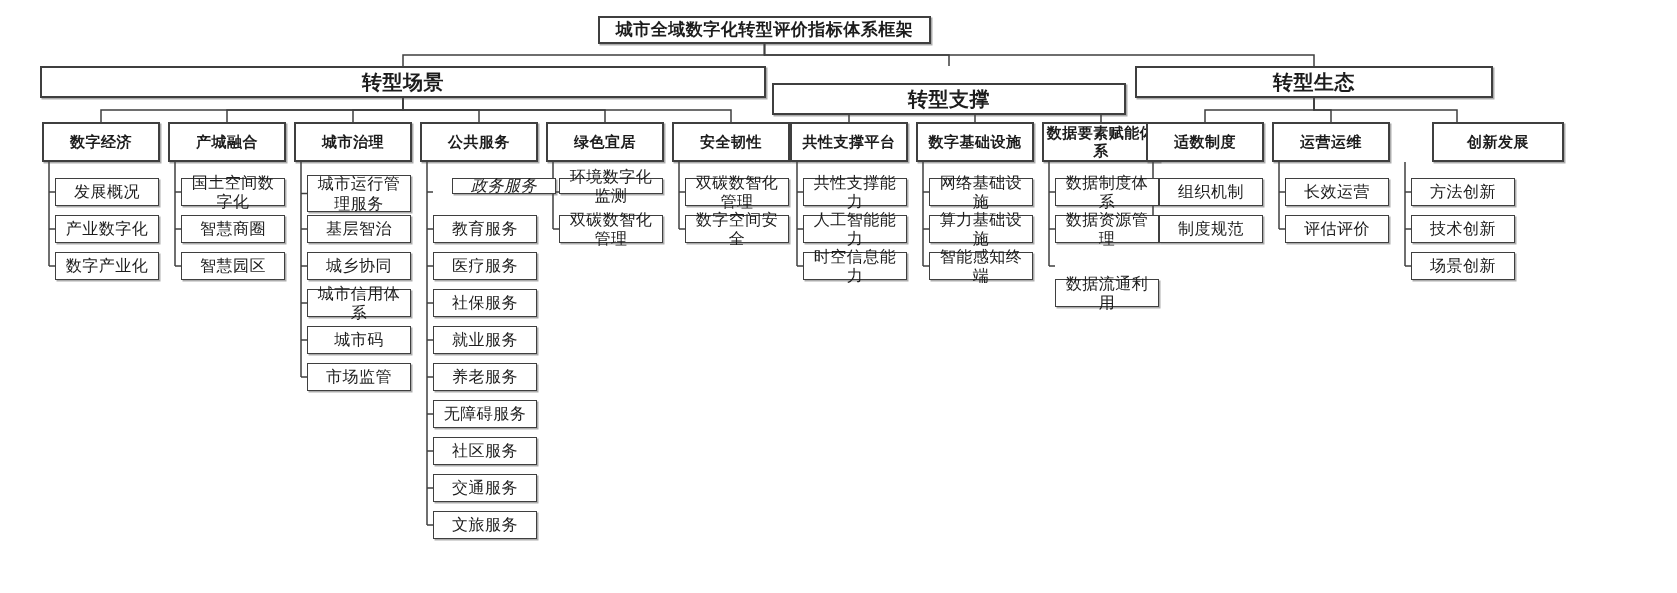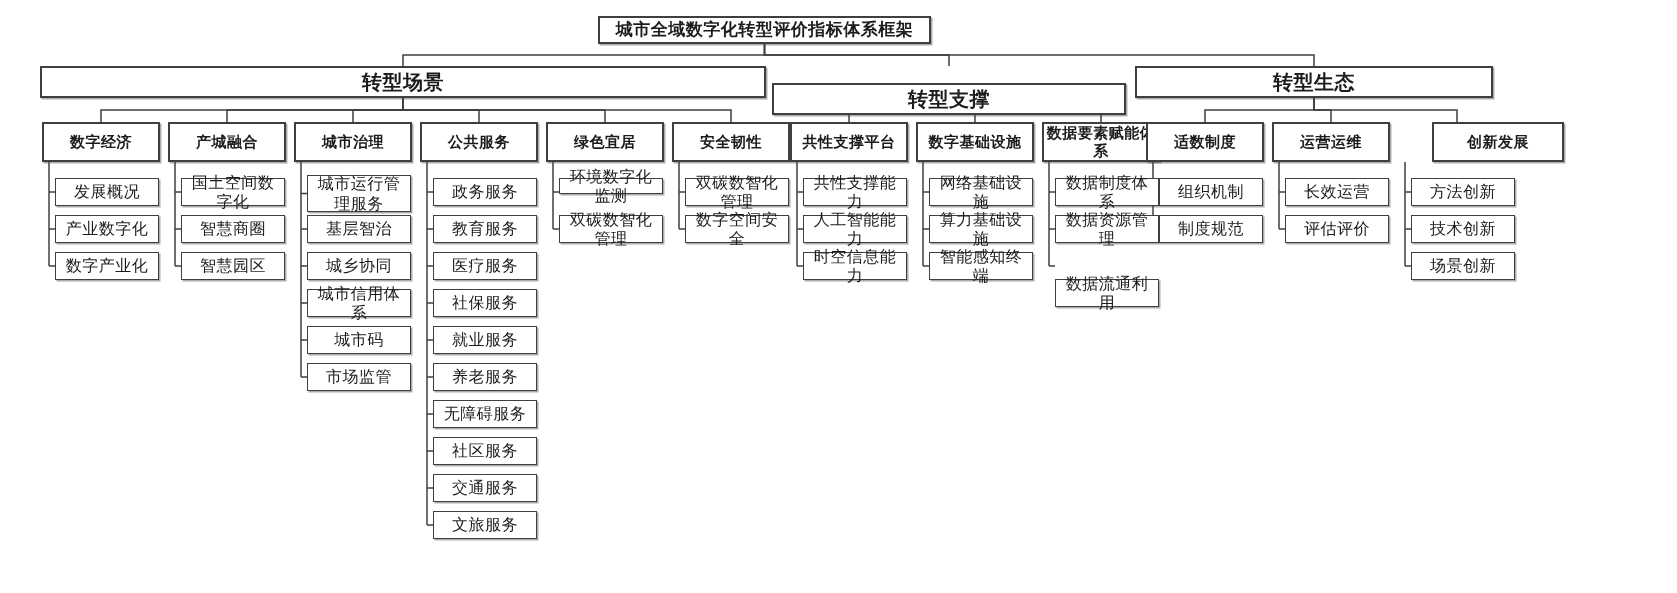--- a/index.html
+++ b/index.html
@@ -115,21 +115,21 @@
       <div class="node leaf" style="left: 181px; top: 215px; width: 104px; height: 28px;">智慧商圈</div>
       <div class="node leaf" style="left: 181px; top: 252px; width: 104px; height: 28px;">智慧园区</div>
       <div class="node group" style="left: 294px; top: 122px; width: 118px; height: 40px;">城市治理</div>
       <div class="node leaf" style="left: 307px; top: 175px; width: 104px; height: 37px;">城市运行管理服务</div>
       <div class="node leaf" style="left: 307px; top: 215px; width: 104px; height: 28px;">基层智治</div>
       <div class="node leaf" style="left: 307px; top: 252px; width: 104px; height: 28px;">城乡协同</div>
       <div class="node leaf" style="left: 307px; top: 289px; width: 104px; height: 28px;">城市信用体系</div>
       <div class="node leaf" style="left: 307px; top: 326px; width: 104px; height: 28px;">城市码</div>
       <div class="node leaf" style="left: 307px; top: 363px; width: 104px; height: 28px;">市场监管</div>
       <div class="node group" style="left: 420px; top: 122px; width: 118px; height: 40px;">公共服务</div>
-      <div class="node leaf" style="left: 433px; top: 178px; width: 104px; height: 28px;">政务服务</div>
+      <div class="node leaf" style="left: 452px; top: 178px; width: 104px; height: 16px; font-style: italic;">政务服务</div>
       <div class="node leaf" style="left: 433px; top: 215px; width: 104px; height: 28px;">教育服务</div>
       <div class="node leaf" style="left: 433px; top: 252px; width: 104px; height: 28px;">医疗服务</div>
       <div class="node leaf" style="left: 433px; top: 289px; width: 104px; height: 28px;">社保服务</div>
       <div class="node leaf" style="left: 433px; top: 326px; width: 104px; height: 28px;">就业服务</div>
       <div class="node leaf" style="left: 433px; top: 363px; width: 104px; height: 28px;">养老服务</div>
       <div class="node leaf" style="left: 433px; top: 400px; width: 104px; height: 28px;">无障碍服务</div>
       <div class="node leaf" style="left: 433px; top: 437px; width: 104px; height: 28px;">社区服务</div>
       <div class="node leaf" style="left: 433px; top: 474px; width: 104px; height: 28px;">交通服务</div>
       <div class="node leaf" style="left: 433px; top: 511px; width: 104px; height: 28px;">文旅服务</div>
       <div class="node group" style="left: 546px; top: 122px; width: 118px; height: 40px;">绿色宜居</div>

